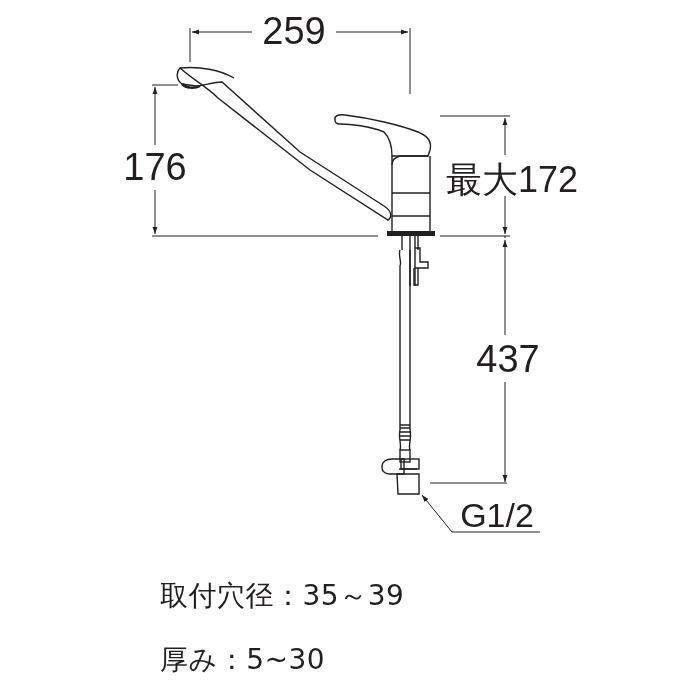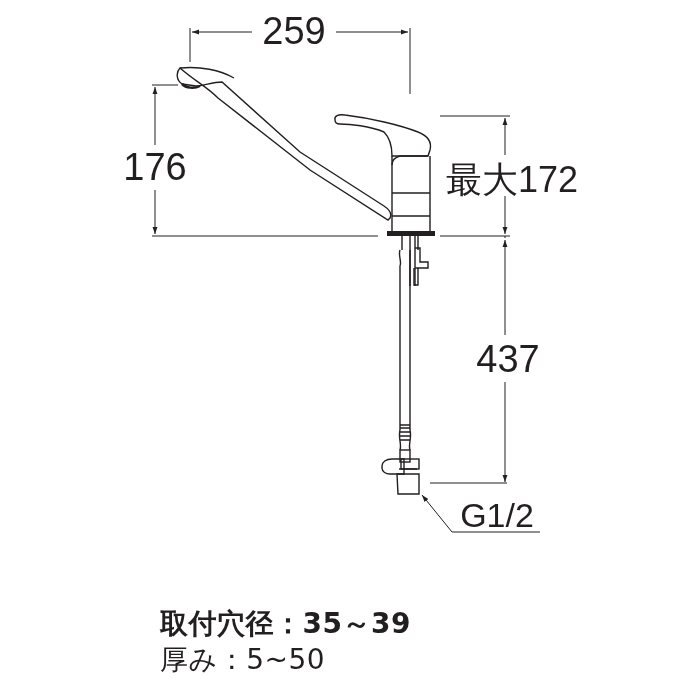--- a/index.html
+++ b/index.html
@@ -1,20 +1,20 @@
 <!DOCTYPE html>
 <html><head>
   <meta charset="utf-8">
   <style>
     html, body { margin: 0; padding: 0; background: #ffffff; }
     body { width: 700px; height: 700px; position: relative; overflow: hidden; font-family: "DejaVu Sans", "Liberation Sans", sans-serif; color: #231f20; }
     #drawing { position: absolute; left: 0; top: 0; width: 700px; height: 700px; }
     .dim-text { font-family: "Liberation Sans", "DejaVu Sans", sans-serif; font-size: 38px; fill: #231f20; }
     .note { position: absolute; left: 160px; font-size: 28px; color: #231f20; font-family: "DejaVu Sans", sans-serif; letter-spacing: 0.5px; }
-    .note-1 { top: 605px; font-weight: bold; }
+    .note-1 { top: 577px; }
     .note-2 { top: 641px; }
   </style>
 </head>
 <body>
 
 <svg id="drawing" viewBox="0 0 700 700" xmlns="http://www.w3.org/2000/svg">
   <defs>
     <marker id="arr" viewBox="0 0 10 10" refX="10" refY="5" markerWidth="7" markerHeight="7" orient="auto-start-reverse">
       <path d="M0,1.5 L10,5 L0,8.5 z" fill="#231f20"></path>
     </marker>
@@ -79,13 +79,13 @@
   </g>
 
   <text class="dim-text" x="294" y="44" text-anchor="middle">259</text>
   <text class="dim-text" x="155" y="180" text-anchor="middle">176</text>
   <text class="dim-text" x="446" y="192" style="font-size:36px">最大172</text>
   <text class="dim-text" x="508" y="372" text-anchor="middle">437</text>
   <text class="dim-text" x="497" y="527" text-anchor="middle" style="font-size:34px">G1/2</text>
 </svg>
 
 <div class="note note-1">取付穴径：35～39</div>
-<div class="note note-2">厚み：5~50</div>
+<div class="note note-2">厚み：5~30</div>
 
 </body></html>

